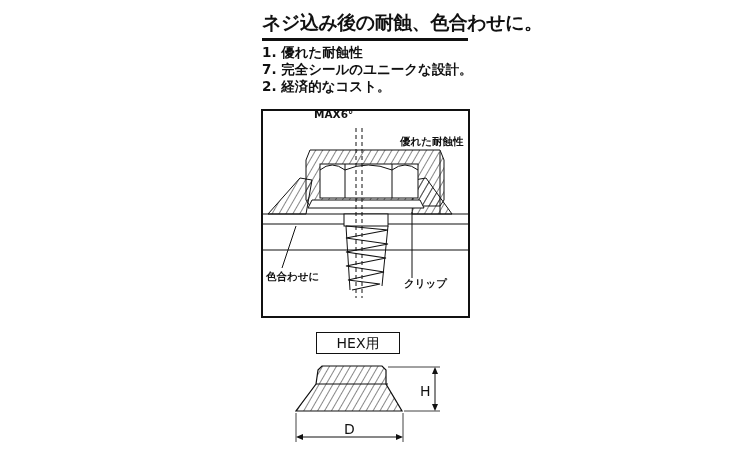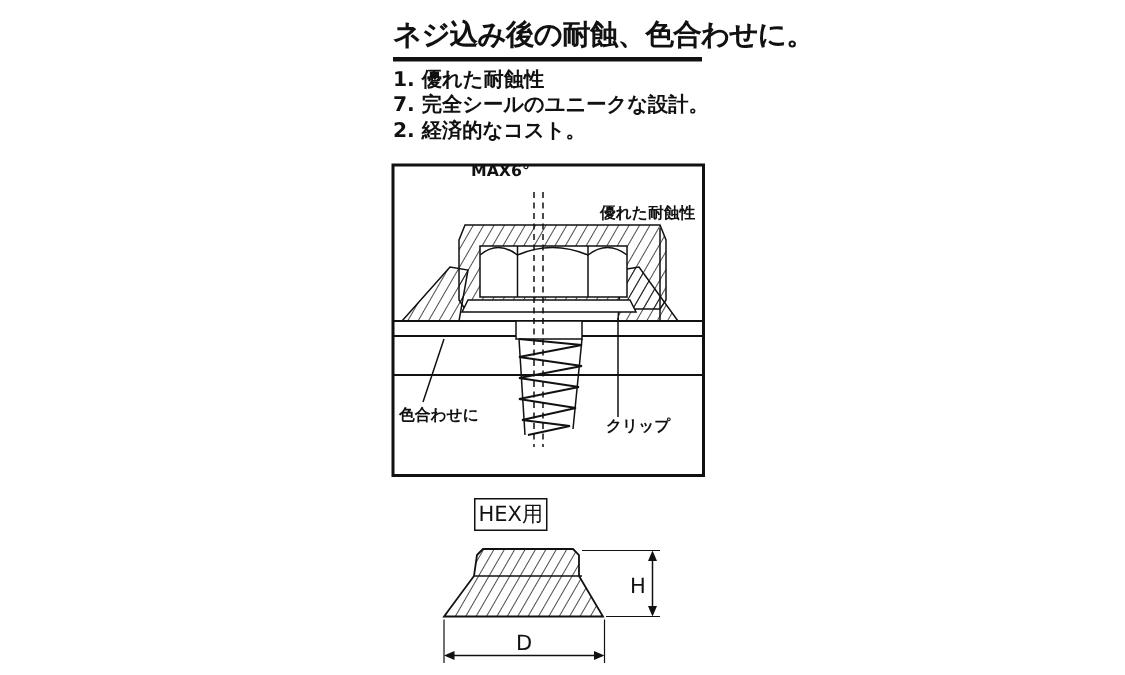--- a/index.html
+++ b/index.html
@@ -1,21 +1,21 @@
 <!DOCTYPE html>
 <html><head>
 <meta charset="utf-8">
 <style>
   html, body { margin:0; padding:0; background:#fff; }
   body { width:750px; height:450px; position:relative; overflow:hidden; font-family:"DejaVu Sans", sans-serif; color:#111; }
   .title { position:absolute; left:262px; top:10px; font-size:19px; font-weight:bold; letter-spacing:-0.5px; white-space:nowrap; }
   .rule { position:absolute; left:262px; width:206px; height:3px; background:#111; }
   .feat { position:absolute; left:262px; font-size:13.5px; font-weight:bold; white-space:nowrap; }
   .lbl { position:absolute; font-size:10.5px; font-weight:bold; white-space:nowrap; }
-  .hexbox { position:absolute; left:316px; top:332px; width:49px; height:22px; border:1.5px solid #111; box-sizing:border-box; font-size:14px; text-align:center; line-height:20px; }
+  .hexbox { position:absolute; left:316px; top:332px; width:84px; height:22px; border:1.5px solid #111; box-sizing:border-box; font-size:14px; text-align:center; line-height:20px; }
   svg { position:absolute; left:0; top:0; }
 </style>
 </head>
 <body>
 
 <div class="title">ネジ込み後の耐蝕、色合わせに。</div>
 <div class="rule" style="top:38px"></div>
 <div class="feat" style="top:44px">1. 優れた耐蝕性</div>
 <div class="feat" style="top:61px">7. 完全シールのユニークな設計。</div>
 <div class="feat" style="top:78px">2. 経済的なコスト。</div>

